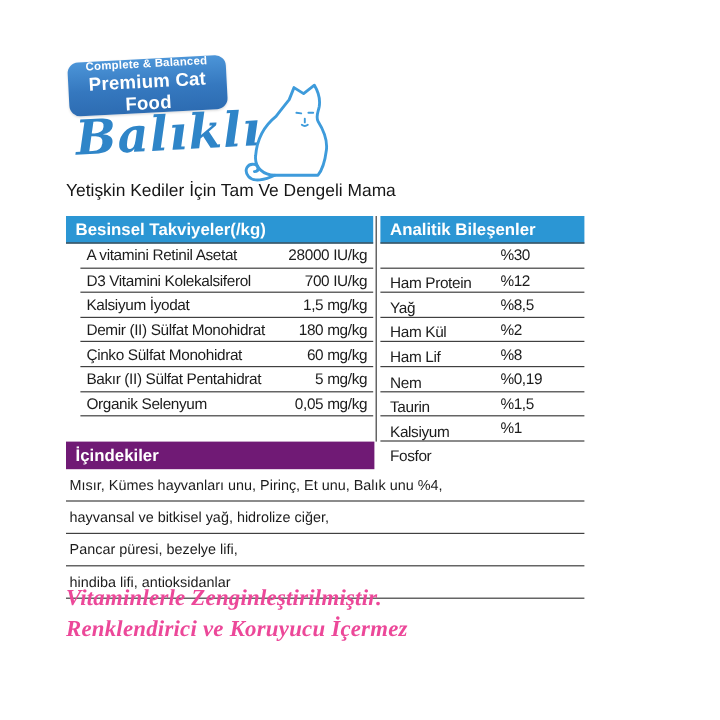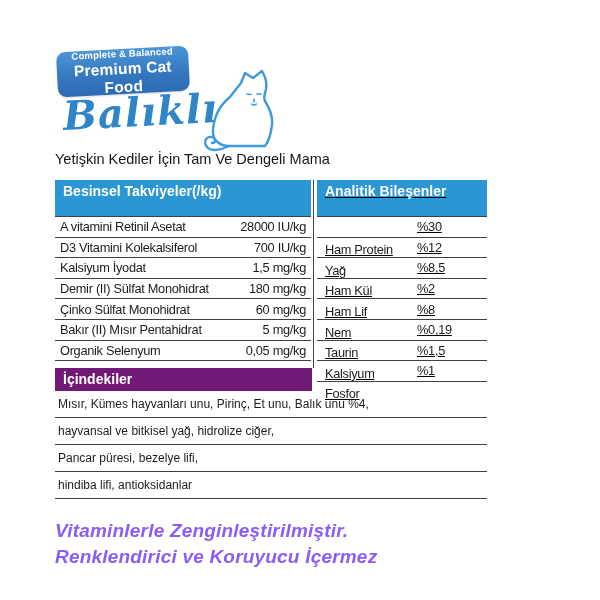--- a/index.html
+++ b/index.html
@@ -29,53 +29,53 @@
   .cat { position:absolute; left:200px; top:66px; }
 
   .subtitle {
     position:absolute; left:55px; top:151px;
     font-size:14.5px; color:#161616;
   }
 
   
   .thead {
     background:#2b96d4; color:#fff; font-weight:bold; font-size:14px;
-    height:37px; line-height:23px; padding-left:8px;
+    height:23px; line-height:23px; padding-left:8px;
     border-bottom:1px solid #404040;
   }
   .tbl { position:absolute; top:180px; }
   .tbl-left  { left:55px;  width:256px; }
-  .tbl-right { left:317px; width:170px;text-decoration:underline; }
+  .tbl-right { left:317px; width:170px; }
   .trow {
     height:20.6px; display:flex; align-items:center;
     border-bottom:1px solid #404040;
     font-size:12.8px; color:#1c1c1c; letter-spacing:-0.3px; white-space:nowrap;
   }
-  .tbl-left  .trow { padding:0 5px 0 5px; justify-content:space-between; }
+  .tbl-left  .trow { padding:0 5px 0 5px; justify-content:space-between;margin-left:12px; }
   .tbl-right .trow { padding-left:8px; }
   .tbl-right .trow .lbl { width:92px; flex:none;margin-top:46px; }
   .vdivider { position:absolute; left:313px; top:180px; width:1px; height:188px; background:#404040; }
 
   
   .ing-head {
     position:absolute; left:55px; top:368px; width:257px; height:23px;
     background:#701a75; color:#fff; font-weight:bold; font-size:14px;
     line-height:23px; padding-left:8px;
   }
   .ing-rows { position:absolute; left:55px; top:391px; width:432px; }
   .ing-row {
     height:27px; border-bottom:1px solid #404040;
     font-size:12px; color:#1c1c1c; padding:6px 0 0 3px; white-space:nowrap;
   }
 
   
   .tagline {
-    position:absolute; left:55px; top:518px;
+    position:absolute; left:55px; top:486px;
     font-size:19px; font-weight:bold; font-style:italic;
-    color:#8b5cf6; line-height:26px; letter-spacing:.2px;
+    color:#ec4899; line-height:26px; letter-spacing:.2px;font-family:Liberation Serif, serif;
   }
 </style>
 </head>
 <body>
 
 <div id="canvas">
 
   <div class="badge">
     <div class="l1">Complete &amp; Balanced</div>
     <div class="l2">Premium Cat Food</div>
@@ -130,21 +130,21 @@
     </div>
     <div class="trow">
       <span class="lbl">Demir (II) Sülfat Monohidrat</span>
       <span class="val">180 mg/kg</span>
     </div>
     <div class="trow">
       <span class="lbl">Çinko Sülfat Monohidrat</span>
       <span class="val">60 mg/kg</span>
     </div>
     <div class="trow">
-      <span class="lbl">Bakır (II) Mısır Pentahidrat</span>
+      <span class="lbl">Bakır (II) Sülfat Pentahidrat</span>
       <span class="val">5 mg/kg</span>
     </div>
     <div class="trow">
       <span class="lbl">Organik Selenyum</span>
       <span class="val">0,05 mg/kg</span>
     </div>
   </div>
 
   <div class="vdivider"></div>
 

